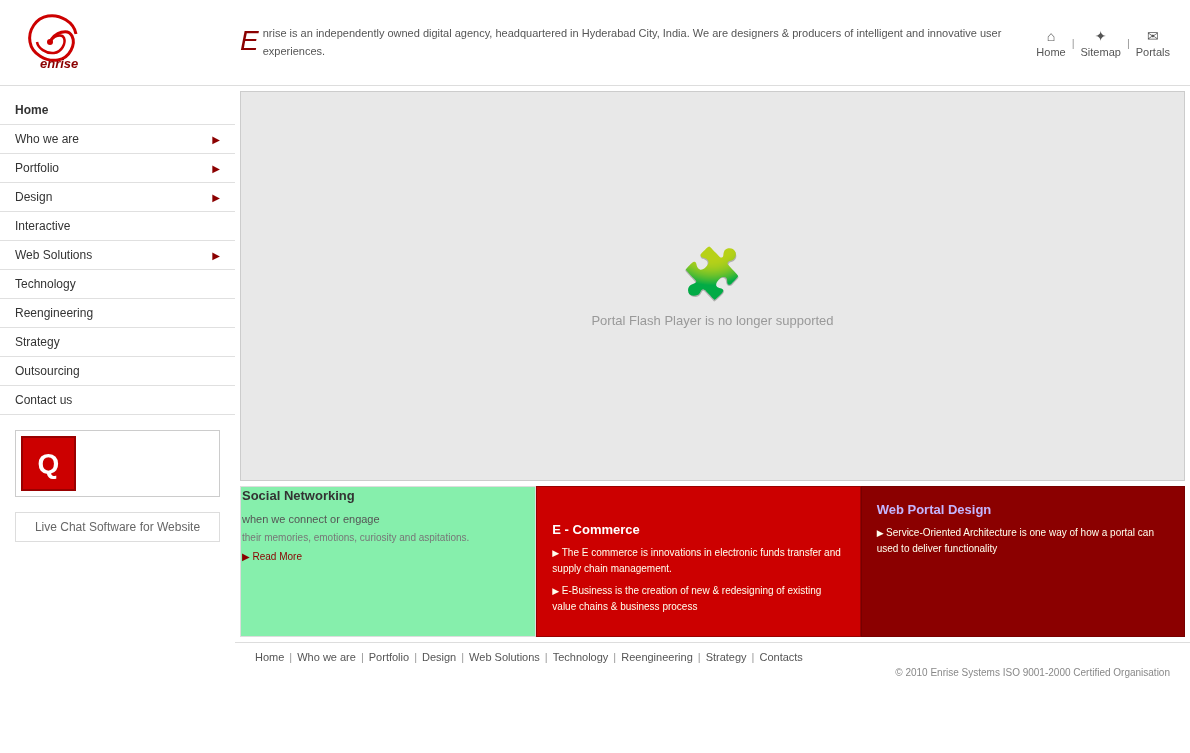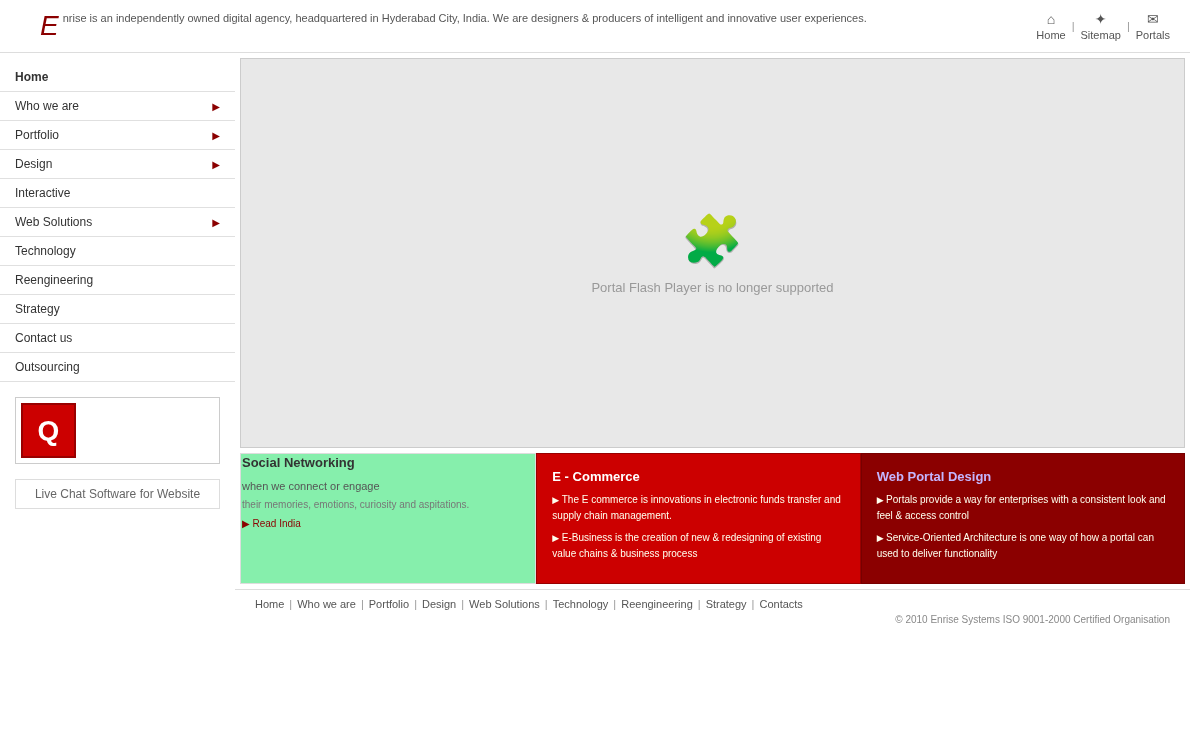--- a/index.html
+++ b/index.html
@@ -43,21 +43,21 @@
 
     
     #bottom-panels { display: flex; margin: 5px; gap: 0; }
 
     #panel-social { flex: 1; background: #86efac; border: 1px solid #ddd; padding: 1px; }
     #panel-ecommerce { flex: 1; background: #c00; border: 1px solid #900; padding: 15px; color: #fff; }
     #panel-webportal { flex: 1; background: #8b0000; border: 1px solid #700; padding: 15px; color: #fff; }
 
     .panel-title { font-size: 13px; font-weight: bold; margin-bottom: 8px; }
     #panel-social .panel-title { color: #333; }
-    #panel-ecommerce .panel-title { color: #fff; }
+    #panel-ecommerce .panel-title { color: #fff; margin-top: 20px; }
     #panel-webportal .panel-title { color: #c4b5fd; }
 
     .panel-headline { font-size: 20px; font-weight: bold; color: #8b0000; line-height: 1.2; margin-bottom: 5px; }
     .panel-sub { font-size: 11px; color: #555; line-height: 1.5; }
     .panel-sub2 { font-size: 10px; color: #777; margin-top: 4px; }
     .read-more { font-size: 10px; color: #8b0000; margin-top: 8px; cursor: pointer; }
 
     .panel-bullet { font-size: 10px; color: #ffe; line-height: 1.6; margin-bottom: 6px; }
     .panel-bullet::before { content: "▶ "; font-size: 9px; }
 
@@ -68,20 +68,31 @@
     #footer-nav .sep { color: #999; }
     #footer-copy { font-size: 10px; color: #888; margin-top: 4px; text-align: right; }
 
     
     .spiral-logo { width: 65px; height: 65px; }
   </style>
 </head>
 <body>
 
 <div id="header">
+  <div id="logo-area">
+    <svg class="spiral-logo" viewBox="0 0 65 65">
+
+      <g transform="translate(30,32)">
+        <path d="M0,0 C5,-10 18,-14 22,-6 C26,2 20,16 8,18 C-4,20 -18,12 -20,0 C-22,-12 -14,-24 -2,-26 C10,-28 24,-20 26,-8" stroke="#c00" stroke-width="3" fill="none"></path>
+        <path d="M0,0 C3,-6 12,-9 14,-4 C16,1 12,10 4,11 C-4,12 -12,6 -13,0" stroke="#c00" stroke-width="2.5" fill="none"></path>
+        <circle cx="0" cy="0" r="3" fill="#c00"></circle>
+      </g>
+      <text x="20" y="58" font-size="13" fill="#8b0000" font-style="italic" font-weight="bold">enrise</text>
+    </svg>
+  </div>
 
   <div id="header-center">
     <span id="header-e">E</span>
     <span id="header-desc">nrise is an independently owned digital agency, headquartered in Hyderabad City, India.
 We are designers &amp; producers of intelligent and innovative user experiences.</span>
   </div>
 
   <div id="header-nav">
     <div class="nav-item">
       <span class="nav-icon">⌂</span>
@@ -148,26 +159,26 @@
             <span>Reengineering</span>
           </a>
         </li>
         <li>
           <a href="#">
             <span>Strategy</span>
           </a>
         </li>
         <li>
           <a href="#">
+            <span>Outsourcing</span>
+          </a>
+        </li>
+        <li>
+          <a href="#">
             <span>Contact us</span>
-          </a>
-        </li>
-        <li>
-          <a href="#">
-            <span>Outsourcing</span>
           </a>
         </li>
       </ul>
 
     <div id="quality-badge">
       <div id="quality-q">Q</div>
     </div>
 
     <div id="livechat">Live Chat Software for Website</div>
   </div>
@@ -178,32 +189,31 @@
       <div id="puzzle-icon">🧩</div>
       <div id="flash-text">Portal Flash Player is no longer supported</div>
     </div>
 
     <div id="bottom-panels">
 
       <div id="panel-social">
         <div class="panel-title">Social Networking</div>
         <div class="panel-sub">when we connect or engage</div>
         <div class="panel-sub2">their memories, emotions, curiosity and aspitations.</div>
-        <div class="read-more">▶ Read India</div>
+        <div class="read-more">▶ Read More</div>
       </div>
 
       <div id="panel-ecommerce">
         <div class="panel-title">E - Commerce</div>
         <div class="panel-bullet">The E commerce is innovations in electronic funds transfer and supply chain management.</div>
         <div class="panel-bullet">E-Business is the creation of new &amp; redesigning of existing value chains &amp; business process</div>
       </div>
 
       <div id="panel-webportal">
         <div class="panel-title">Web Portal Design</div>
-        <div class="panel-bullet">Portals provide a way for enterprises with a consistent look and feel &amp; access control</div>
         <div class="panel-bullet">Service-Oriented Architecture is one way of how a portal can used to deliver functionality</div>
       </div>
 
     </div>
 
     <div id="footer">
       <div id="footer-nav">
       <a href="#">Home</a>
           <span class="sep">|</span>
           <a href="#">Who we are</a>

